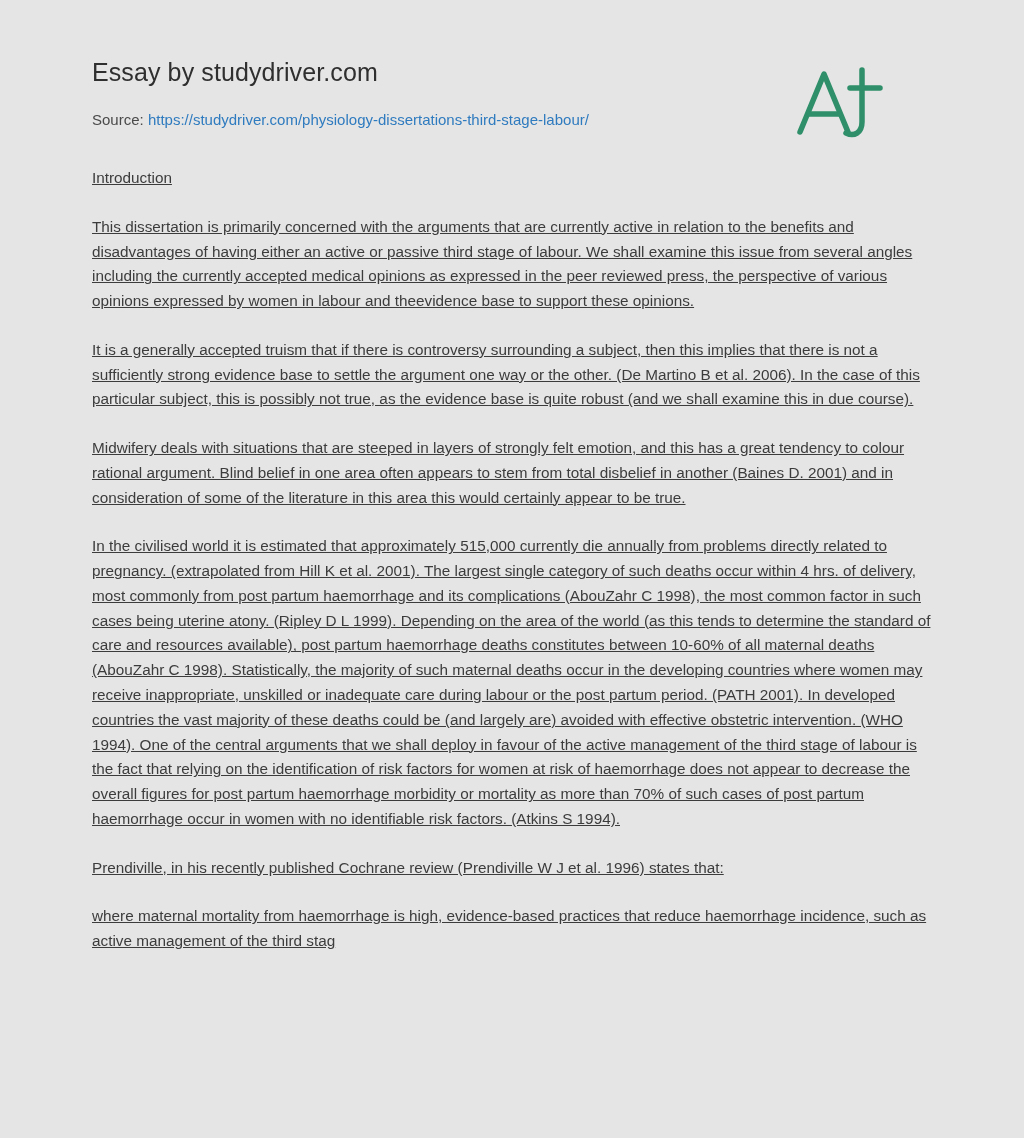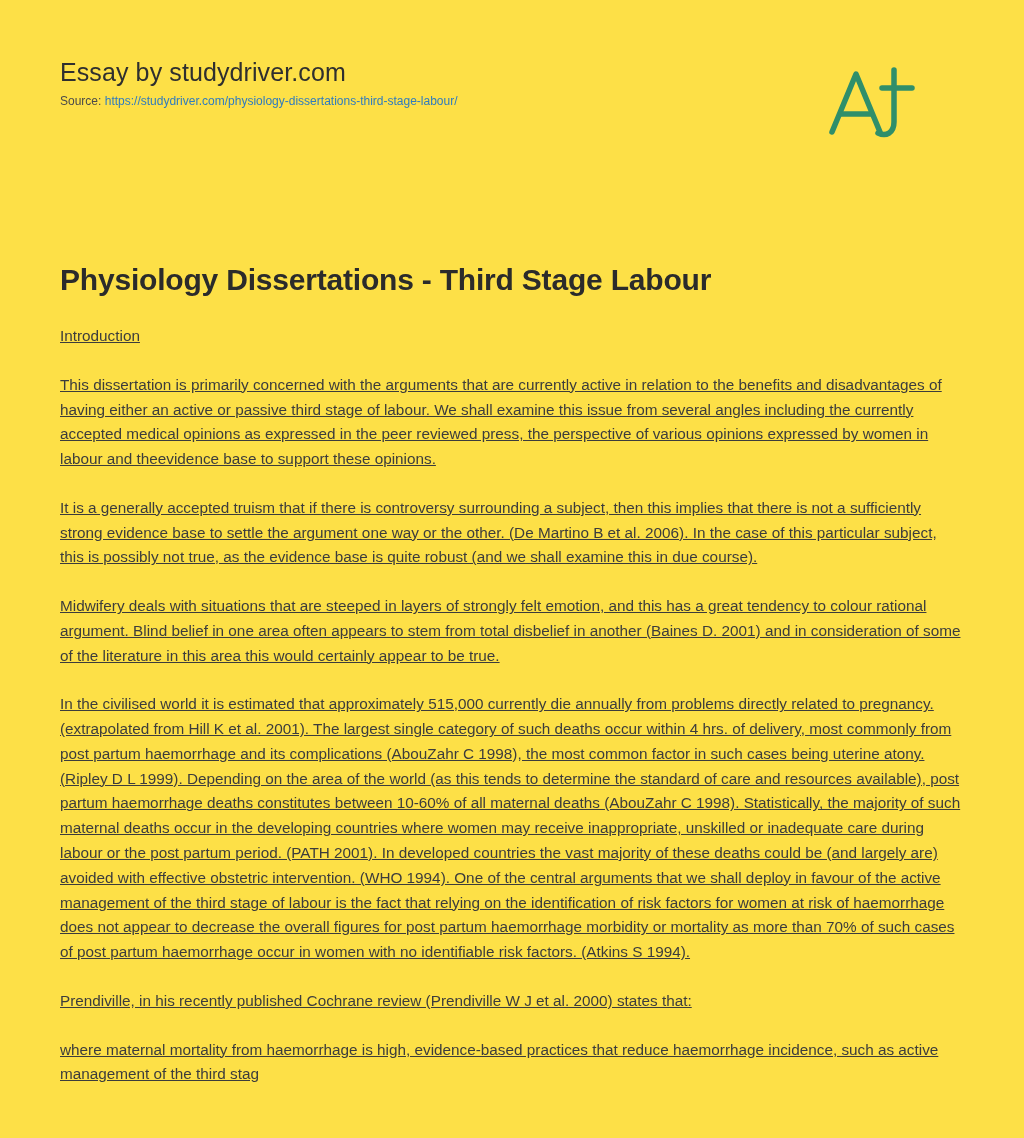--- a/index.html
+++ b/index.html
@@ -11,42 +11,42 @@
     width: 1024px;
     height: 1138px;
     font-family: "Liberation Sans", sans-serif;
     color: #3b3b3b;
     overflow: hidden;
   }
   .page {
     position: relative;
     width: 1024px;
     height: 1138px;
-    background: #fde047;
+    background: #e5e5e5;
     box-sizing: border-box;
-    padding: 0 60px;
+    padding: 0 92px;
   }
   .header {
     position: relative;
     padding-top: 58px;
     height: 140px;
     box-sizing: border-box;
   }
   .essay-by {
     font-size: 25px;
     color: #2f2f2f;
     letter-spacing: 0.1px;
     font-weight: 400;
   }
   .essay-by .brand {
     font-weight: 400;
   }
   .source-line {
-    margin-top: 7px;
-    font-size: 12px;
+    margin-top: 24px;
+    font-size: 15px;
     color: #4a4a4a;
   }
   .source-line .src-label {
     color: #4a4a4a;
   }
   .source-line .src-url {
     color: #2f7bbf;
     text-decoration: none;
     word-break: break-all;
   }
@@ -101,25 +101,24 @@
         <g fill="none" stroke="#2f8f6a" stroke-width="5.5" stroke-linecap="round" stroke-linejoin="round">
           <path d="M16 74 L40 16 L64 74"></path>
           <path d="M25 56 L55 56"></path>
           <path d="M78 12 L78 64 C78 75 70 79 62 75"></path>
           <path d="M66 30 L96 30"></path>
         </g>
       </svg>
     </div>
   </div>
 
-  <h1 class="title">Physiology Dissertations - Third Stage Labour</h1>
 
   <div class="body-text">
     <p>Introduction</p>
     <p>This dissertation is primarily concerned with the arguments that are currently active in relation to the benefits and disadvantages of having either an active or passive third stage of labour. We shall examine this issue from several angles including the currently accepted medical opinions as expressed in the peer reviewed press, the perspective of various opinions expressed by women in labour and theevidence base to support these opinions.</p>
     <p>It is a generally accepted truism that if there is controversy surrounding a subject, then this implies that there is not a sufficiently strong evidence base to settle the argument one way or the other. (De Martino B et al. 2006). In the case of this particular subject, this is possibly not true, as the evidence base is quite robust (and we shall examine this in due course).</p>
     <p>Midwifery deals with situations that are steeped in layers of strongly felt emotion, and this has a great tendency to colour rational argument. Blind belief in one area often appears to stem from total disbelief in another (Baines D. 2001) and in consideration of some of the literature in this area this would certainly appear to be true.</p>
     <p>In the civilised world it is estimated that approximately 515,000 currently die annually from problems directly related to pregnancy. (extrapolated from Hill K et al. 2001). The largest single category of such deaths occur within 4 hrs. of delivery, most commonly from post partum haemorrhage and its complications (AbouZahr C 1998), the most common factor in such cases being uterine atony. (Ripley D L 1999). Depending on the area of the world (as this tends to determine the standard of care and resources available), post partum haemorrhage deaths constitutes between 10-60% of all maternal deaths (AbouZahr C 1998). Statistically, the majority of such maternal deaths occur in the developing countries where women may receive inappropriate, unskilled or inadequate care during labour or the post partum period. (PATH 2001). In developed countries the vast majority of these deaths could be (and largely are) avoided with effective obstetric intervention. (WHO 1994). One of the central arguments that we shall deploy in favour of the active management of the third stage of labour is the fact that relying on the identification of risk factors for women at risk of haemorrhage does not appear to decrease the overall figures for post partum haemorrhage morbidity or mortality as more than 70% of such cases of post partum haemorrhage occur in women with no identifiable risk factors. (Atkins S 1994).</p>
-    <p>Prendiville, in his recently published Cochrane review (Prendiville W J et al. 2000) states that:</p>
+    <p>Prendiville, in his recently published Cochrane review (Prendiville W J et al. 1996) states that:</p>
     <p class="last">where maternal mortality from haemorrhage is high, evidence-based practices that reduce haemorrhage incidence, such as active management of the third stag</p>
   </div>
 
 </div>
 
 </body></html>

